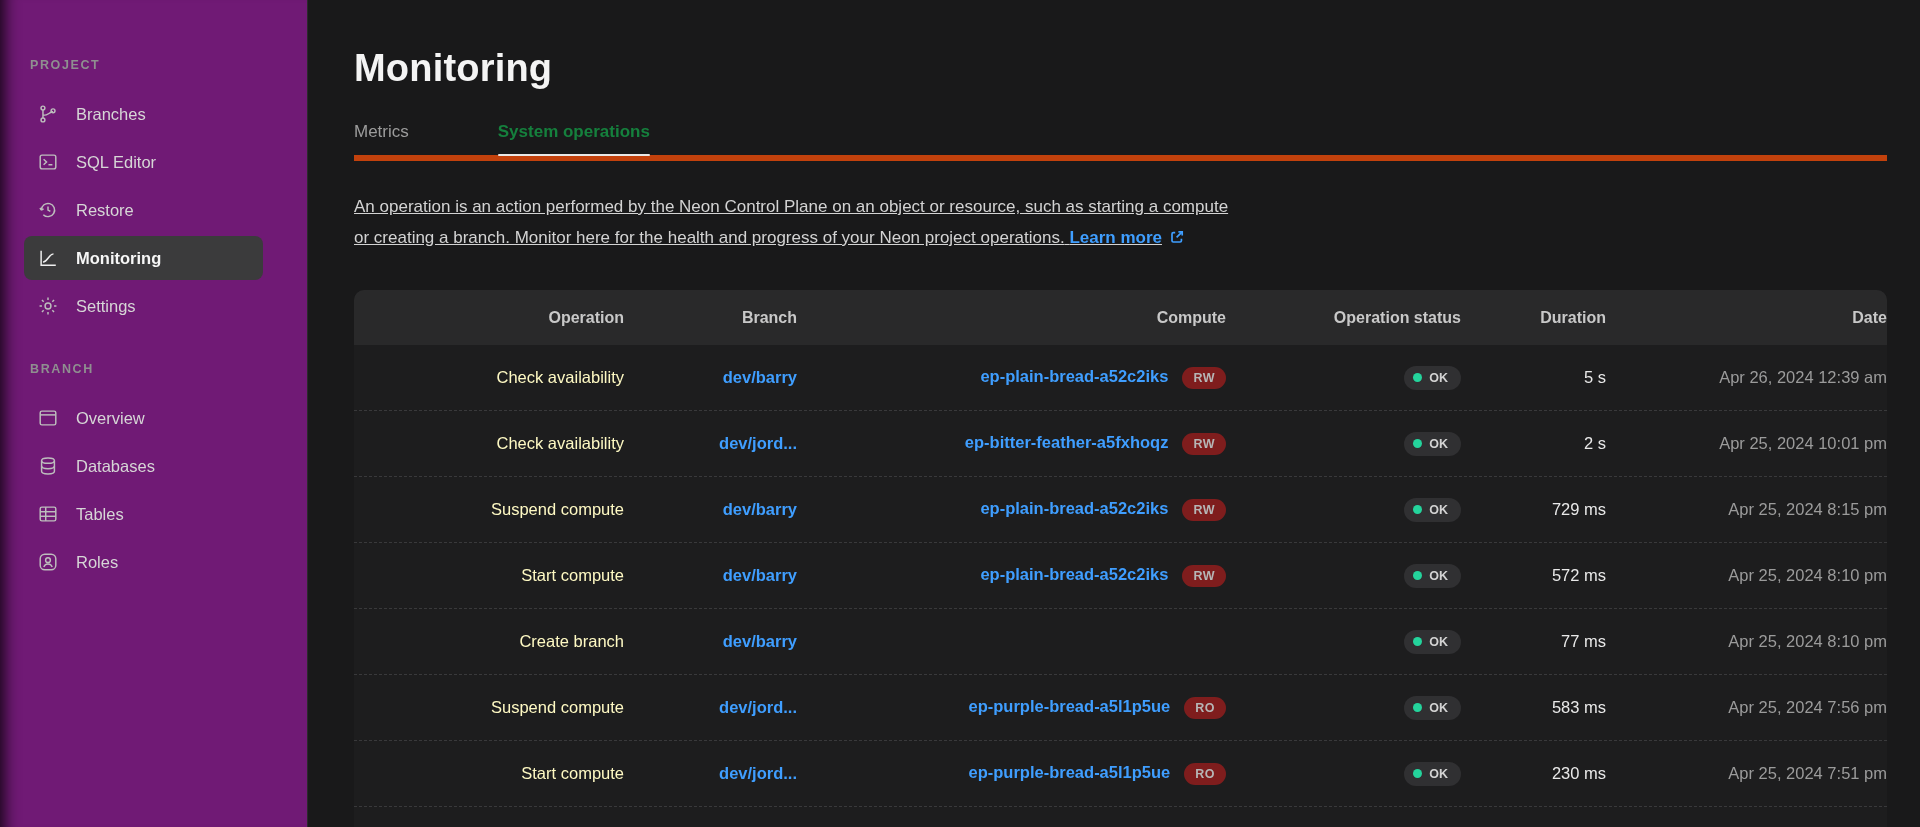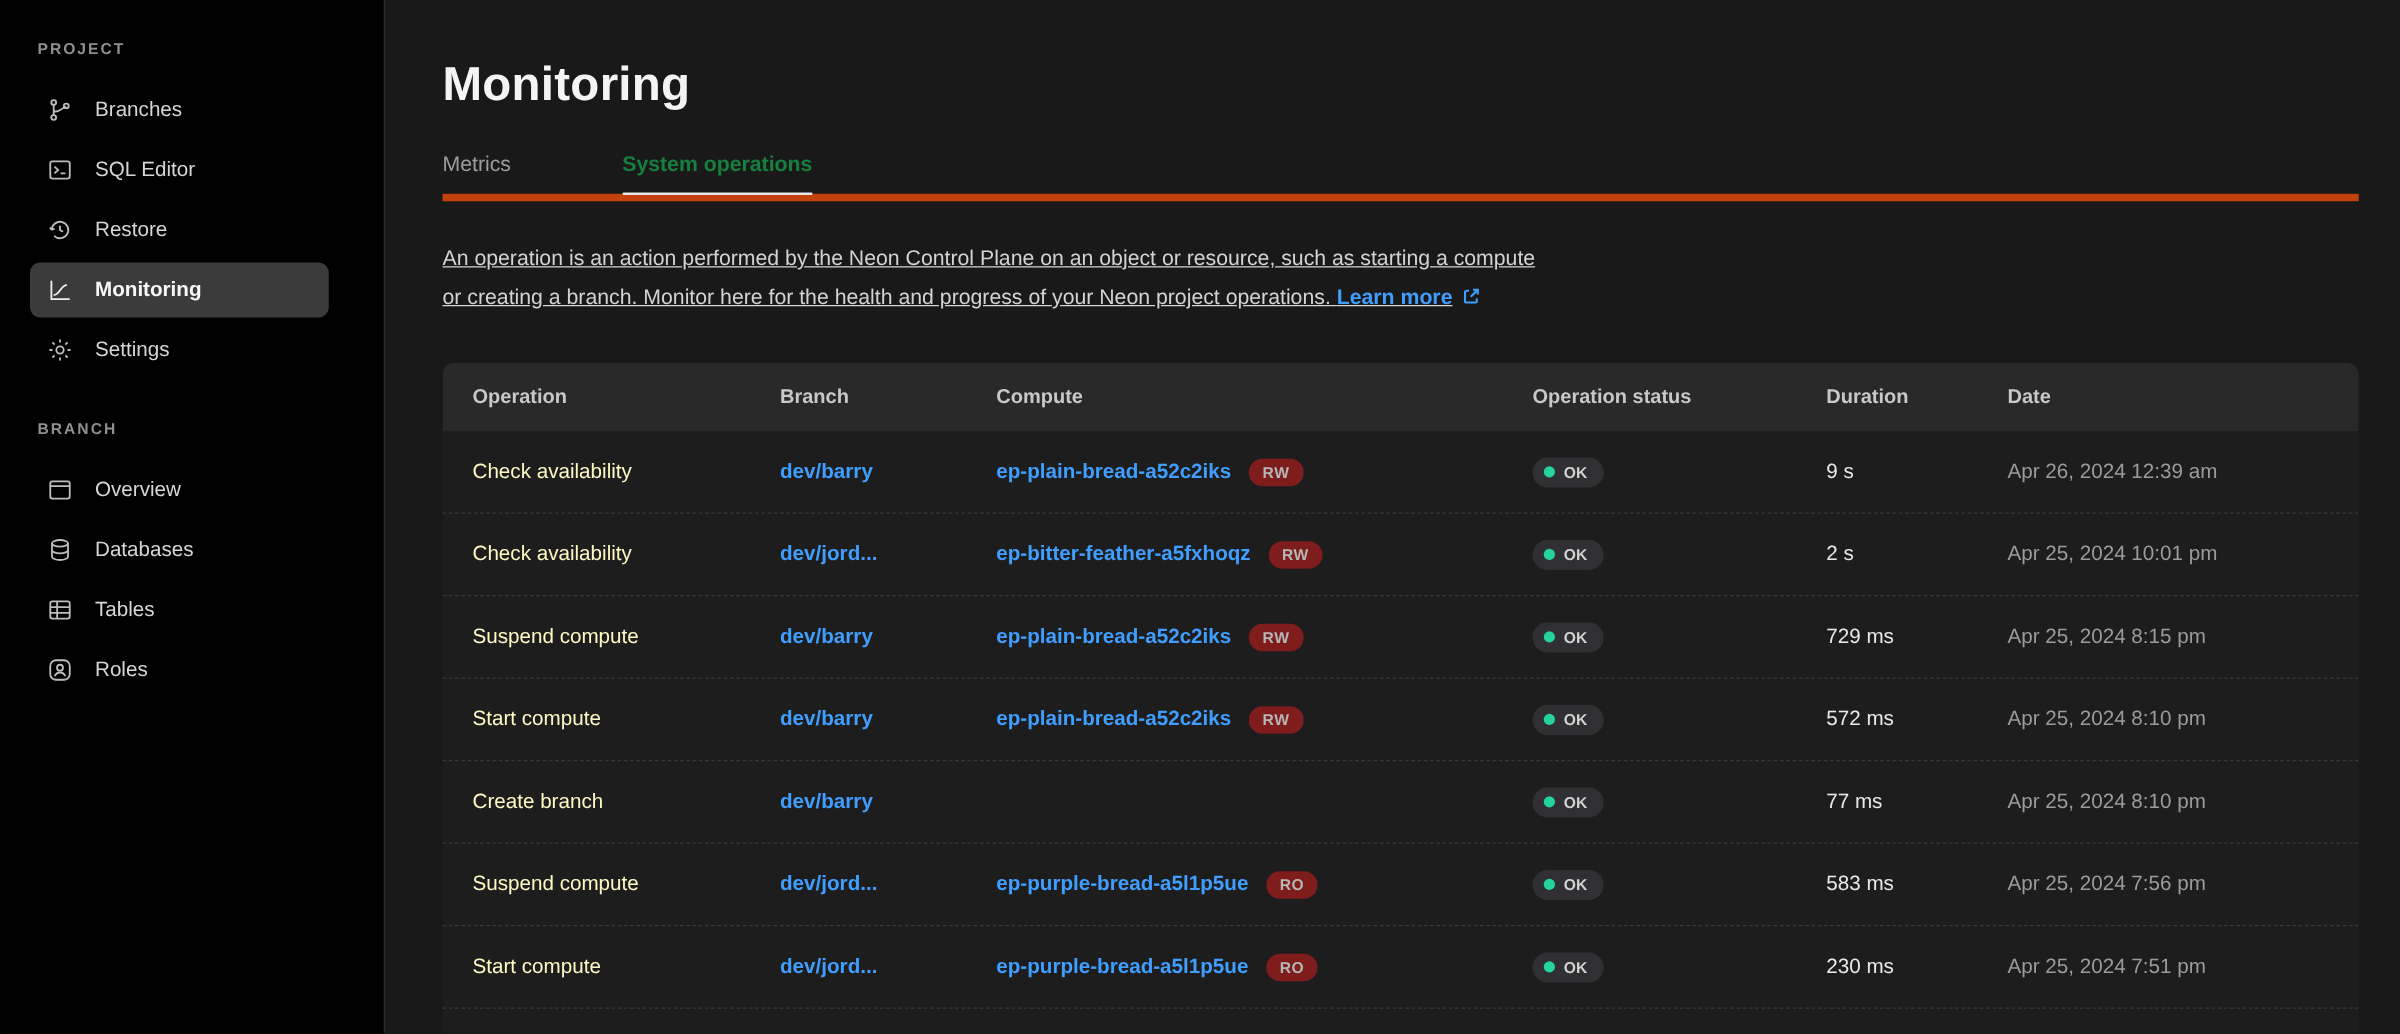--- a/index.html
+++ b/index.html
@@ -7,24 +7,24 @@
   body {
     background:#19191a;
     font-family:"Liberation Sans", sans-serif;
     color:#e9e9e9;
     display:flex;
   }
 
   
   .sidebar {
     width:308px; height:827px; flex:0 0 308px;
-    background:#000000;
+    background:#701a75;
     border-right:1px solid #2a2a2b;
     box-shadow: inset 20px 0 16px -16px rgba(0,0,0,.85);
-    padding-top:32px;
+    padding-top:58px;
   }
   .section-label {
     color:#8f8f90; font-size:12.5px; font-weight:700;
     letter-spacing:1.6px; margin:0 0 20px 30px;
   }
   .section-label.second { margin-top:34px; }
   .nav-item {
     display:flex; align-items:center; gap:17px;
     height:44px; margin:4px 44px 4px 24px; padding:0 10px 0 13px;
     border-radius:8px; cursor:pointer;
@@ -65,21 +65,21 @@
   .ext-icon svg { width:16px; height:16px; }
 
   
   .ops-table {
     margin-top:37px; background:#1d1d1e;
     border-radius:10px 10px 0 0; overflow:hidden;
   }
   .thead, .trow {
     display:grid;
     grid-template-columns:246px 173px 429px 235px 145px 1fr;
-    align-items:center; padding-left:24px;
+    align-items:center; padding-left:24px;text-align:right;
   }
   .thead {
     height:55px; background:#29292a; color:#c8c8c8;
     font-size:16px; font-weight:600;
   }
   .trow { height:66px; border-bottom:1px dashed #39393b; font-size:16.5px; }
   .trow.partial { height:20px; border-bottom:none; }
   .cell.op { color:#fef9c3; }
   .link { color:#3f9eff; font-weight:600; text-decoration:none; cursor:pointer; }
   .badge {
@@ -234,21 +234,21 @@
     </div>
 
     <div class="trow">
       <div class="cell op">Check availability</div>
       <div class="cell"><a class="link">dev/barry</a></div>
       <div class="cell"><a class="link hide-if-empty">ep-plain-bread-a52c2iks</a><span class="badge hide-if-empty">RW</span></div>
       <div class="cell"><span class="status-pill">
             <span class="dot"></span>
             <span>OK</span>
           </span></div>
-      <div class="cell dur">9 s</div>
+      <div class="cell dur">5 s</div>
       <div class="cell date">Apr 26, 2024 12:39 am</div>
     </div>
 
     <div class="trow">
       <div class="cell op">Check availability</div>
       <div class="cell"><a class="link">dev/jord...</a></div>
       <div class="cell"><a class="link hide-if-empty">ep-bitter-feather-a5fxhoqz</a><span class="badge hide-if-empty">RW</span></div>
       <div class="cell"><span class="status-pill">
             <span class="dot"></span>
             <span>OK</span>

